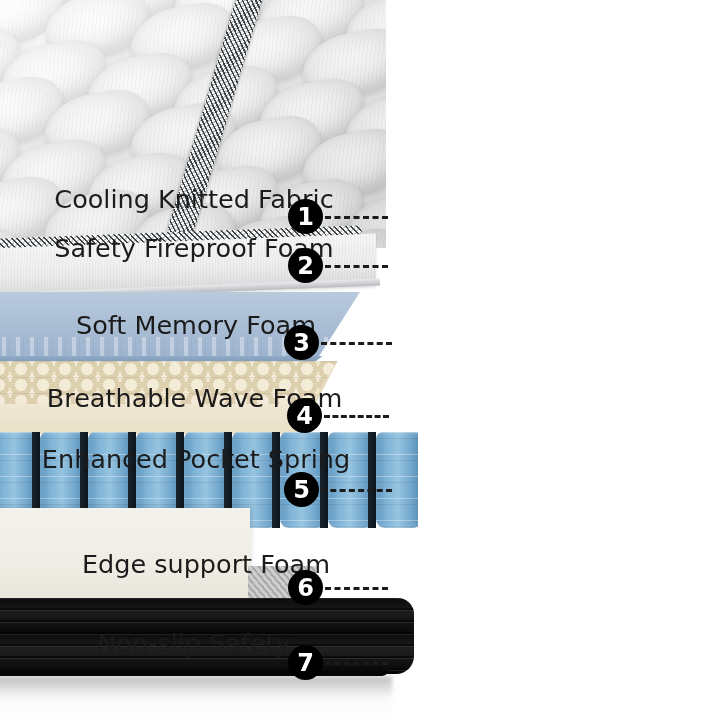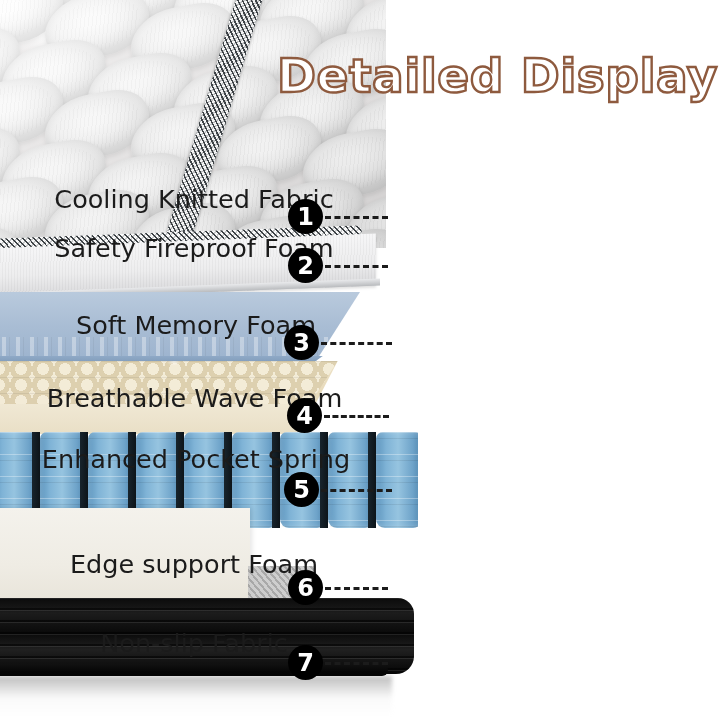--- a/index.html
+++ b/index.html
@@ -301,39 +301,38 @@
       </div>
 
     <div class="l6"></div>
     <div class="l6-corner"></div>
 
     <div class="l7"></div>
     <div class="l7-foot"></div>
     <div class="reflection"></div>
   </div>
 
-  <div id="title">Detailed Display</div>
 
   <div class="callout" id="callouts">
       <div class="cline" style="left: 325px; top: 216px; width: 63px;"></div>
       <div class="cbadge" style="left: 288px; top: 199px;">1</div>
       <div class="clabel" style="top: 184px; left: 0px; width: 388px;">Cooling Knitted Fabric</div>
       <div class="cline" style="left: 325px; top: 265px; width: 63px;"></div>
       <div class="cbadge" style="left: 288px; top: 248px;">2</div>
       <div class="clabel" style="top: 233px; left: 0px; width: 388px;">Safety Fireproof Foam</div>
       <div class="cline" style="left: 321px; top: 342px; width: 71px;"></div>
       <div class="cbadge" style="left: 284px; top: 325px;">3</div>
       <div class="clabel" style="top: 310px; left: 0px; width: 392px;">Soft Memory Foam</div>
       <div class="cline" style="left: 324px; top: 415px; width: 65px;"></div>
       <div class="cbadge" style="left: 287px; top: 398px;">4</div>
       <div class="clabel" style="top: 383px; left: 0px; width: 389px;">Breathable Wave Foam</div>
       <div class="cline" style="left: 321px; top: 489px; width: 71px;"></div>
       <div class="cbadge" style="left: 284px; top: 472px;">5</div>
       <div class="clabel" style="top: 444px; left: 0px; width: 392px;">Enhanced Pocket Spring</div>
       <div class="cline" style="left: 325px; top: 587px; width: 63px;"></div>
       <div class="cbadge" style="left: 288px; top: 570px;">6</div>
-      <div class="clabel" style="top: 549px; left: 0px; width: 388px;">Edge support Foam</div>
+      <div class="clabel" style="top: 549px; left: 12px; width: 388px;">Edge support Foam</div>
       <div class="cline" style="left: 325px; top: 662px; width: 63px;"></div>
       <div class="cbadge" style="left: 288px; top: 645px;">7</div>
-      <div class="clabel" style="top: 628px; left: 0px; width: 388px;">Non-slip Fabric</div>
+      <div class="clabel" style="top: 628px; left: 0px; width: 388px;">Non-slip Safety</div>
     </div>
 
 </div>
 
 </body></html>

